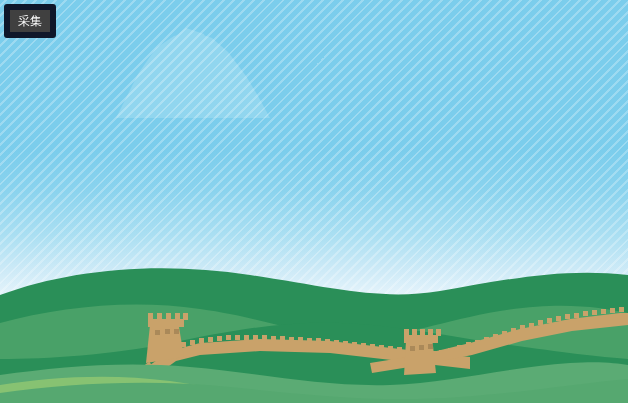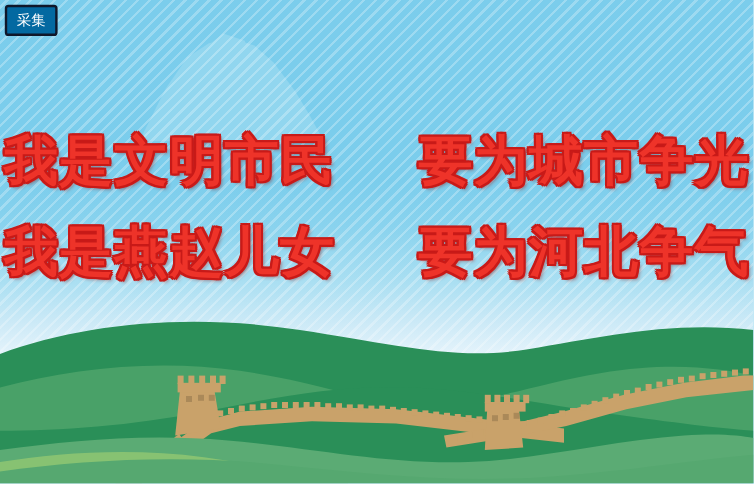--- a/index.html
+++ b/index.html
@@ -101,27 +101,27 @@
   
   .capture-btn {
     position: absolute;
     left: 4px;
     top: 4px;
     width: 40px;
     height: 22px;
     display: flex;
     align-items: center;
     justify-content: center;
-    background: #0369a1;
+    background: #404040;
     color: #ffffff;
     font-family: "DejaVu Sans", "Liberation Sans", sans-serif;
     font-size: 12px;
     line-height: 1;
     border-radius: 3px;
-    border: 2px solid #0f172a;
+    border: 6px solid #0f172a;
     cursor: pointer;
     user-select: none;
     z-index: 50;
   }
 </style>
 </head>
 <body>
 
 <div class="stage">
 
@@ -264,20 +264,16 @@
       </g>
     </g>
 
     <path d="M0 122 C 50 114, 110 110, 170 118 C 215 124, 250 134, 290 138
              L290 140 L0 140 Z" fill="#8cc472" opacity="0.9"></path>
 
     <path d="M0 130 C 70 120, 150 116, 230 124 C 310 132, 380 140, 460 134
              C 530 129, 580 120, 628 116 L628 140 L0 140 Z" fill="#56a870"></path>
   </svg>
 
-  <div class="headline">
-    <span class="line">我是文明市民  要为城市争光</span>
-    <span class="line">我是燕赵儿女  要为河北争气</span>
-  </div>
 
   <div class="capture-btn">采集</div>
 
 </div>
 
 </body></html>

